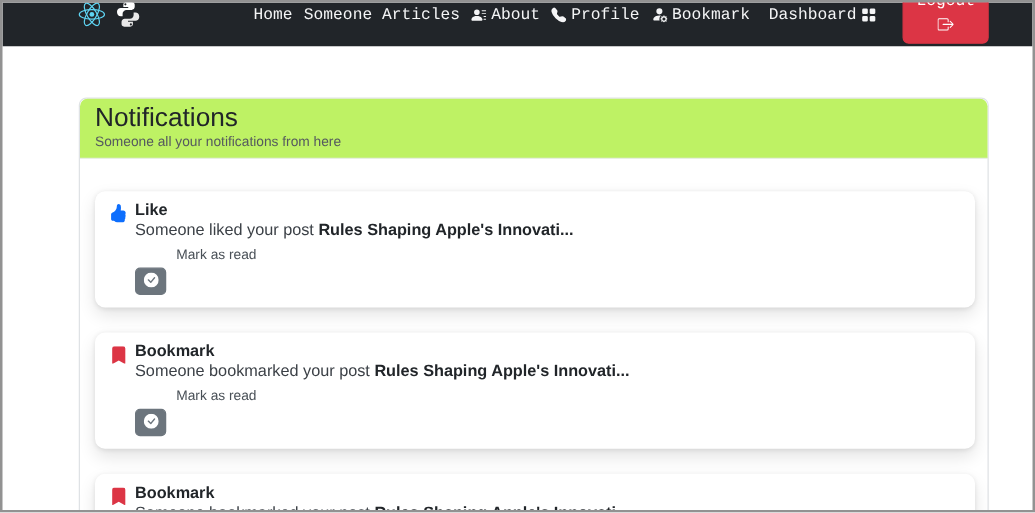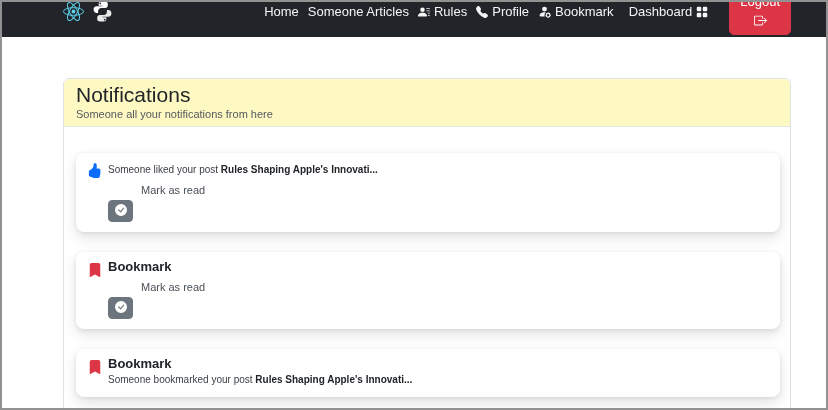--- a/index.html
+++ b/index.html
@@ -10,20 +10,21 @@
     background:#ffffff;
     overflow:hidden;
     position:relative;
     font-family:"Liberation Sans", sans-serif;
   }
   
   .navbar {
     height:35px; background:#212529;
     display:flex; align-items:center; justify-content:space-between;
     padding:0 35px 16px 60px;
+    font-family:Liberation Mono, monospace;
   }
   .brand { display:flex; align-items:center; gap:6px; }
   .brand svg { display:block; }
   .nav-links { display:flex; align-items:center; gap:9px; list-style:none; }
   .nav-link {
     color:#f4f5f6; font-size:13px; text-decoration:none; cursor:pointer;
     display:flex; align-items:center; gap:4px; white-space:nowrap;
   }
   .nav-link svg { display:block; }
   .nav-link.dash { margin-left:6px; }
@@ -35,21 +36,21 @@
   }
   
   .panel {
     margin:41px 35px 0 61px;
     border:1px solid #dfe2e5;
     border-radius:6px 6px 0 0;
     background:#ffffff;
     min-height:400px;
   }
   .panel-header {
-    background:#fef9c3;
+    background:#bef264;
     border-bottom:1px solid #e3e6e9;
     border-radius:6px 6px 0 0;
     padding:4px 12px 6px;
   }
   .panel-title { font-size:21px; font-weight:500; color:#212529; line-height:1.15; }
   .panel-subtitle { font-size:11px; color:#55595f; margin-top:1px; }
   .panel-body { padding:26px 10px 20px 12px; }
   
   .notif-card {
     background:#ffffff;
@@ -59,21 +60,21 @@
     margin-bottom:20px;
     display:flex; align-items:flex-start;
   }
   .notif-icon {
     width:15px; height:15px; margin:2px 6px 0 0;
     display:none; align-items:center; justify-content:center; flex:none;
   }
   .notif-icon svg { display:block; }
   .notif-content { flex:1; min-width:0; }
   .notif-type { font-size:13px; font-weight:700; color:#212529; line-height:14px; }
-  .notif-msg { font-size:10px; color:#3c4147; line-height:14px; margin-top:2px; }
+  .notif-msg { font-size:13px; color:#3c4147; line-height:14px; margin-top:2px; }
   .notif-msg strong { color:#212529; }
   .notif-action-label { font-size:11px; color:#495057; line-height:11px; margin-top:8px;margin-left:33px; }
   .mark-read-btn {
     margin-top:4px; width:25px; height:22px;
     background:#6c757d; border:1px solid #6c757d; border-radius:4px;
     display:flex; align-items:center; justify-content:center; cursor:pointer;
     color:#ffffff;
   }
 </style>
 </head>
@@ -112,21 +113,21 @@
             <span>Someone Articles</span>
           </a>
         </li>
       <li>
           <a class="nav-link">
         <span>
               <svg width="12" height="12" viewBox="0 0 16 16" fill="#f4f5f6">
                 <path d="M6 8a3 3 0 1 0 0-6 3 3 0 0 0 0 6zm-5 6s-1 0-1-1 1-4 6-4 6 3 6 4-1 1-1 1H1zM11 3.5a.5.5 0 0 1 .5-.5h4a.5.5 0 0 1 0 1h-4a.5.5 0 0 1-.5-.5zm.5 2.5a.5.5 0 0 0 0 1h4a.5.5 0 0 0 0-1h-4zm2 3a.5.5 0 0 0 0 1h2a.5.5 0 0 0 0-1h-2zm0 3a.5.5 0 0 0 0 1h2a.5.5 0 0 0 0-1h-2z"></path>
               </svg>
             </span>
-        <span>Rules</span>
+        <span>About</span>
           </a>
         </li>
       <li>
           <a class="nav-link">
         <span>
               <svg width="12" height="12" viewBox="0 0 16 16" fill="#f4f5f6">
                 <path d="M1.885.511a1.745 1.745 0 0 1 2.61.163L6.29 2.98c.329.423.445.974.315 1.494l-.547 2.19a.678.678 0 0 0 .178.643l2.457 2.457a.678.678 0 0 0 .644.178l2.189-.547a1.745 1.745 0 0 1 1.494.315l2.306 1.794c.829.645.905 1.87.163 2.611l-1.034 1.034c-.74.74-1.846 1.065-2.877.702a18.634 18.634 0 0 1-7.01-4.42 18.634 18.634 0 0 1-4.42-7.009c-.362-1.03-.037-2.137.703-2.877L1.885.511z"></path>
               </svg>
             </span>
         <span>Profile</span>
@@ -171,57 +172,59 @@
     </div>
     <div class="panel-body">
   <div class="notif-card">
     <span class="notif-icon" style="display: inline-flex; color: rgb(13, 110, 253);">
       <svg width="15" height="15" viewBox="0 0 16 16" fill="currentColor">
               <path d="M6.956 1.745C7.021.81 7.908.087 8.864.325l.261.066c.463.116.874.456 1.012.965.22.816.533 2.511.062 4.51a9.84 9.84 0 0 1 .443-.051c.713-.065 1.669-.072 2.516.21.518.173.994.681 1.2 1.273.184.532.16 1.162-.234 1.733.058.119.103.242.138.363.077.27.113.567.113.856 0 .289-.036.586-.113.856-.039.135-.09.273-.16.404.169.387.107.819-.003 1.148a3.163 3.163 0 0 1-.488.901c.054.152.076.312.076.465 0 .305-.089.625-.253.912C13.1 15.522 12.437 16 11.5 16H8c-.605 0-1.07-.081-1.466-.218a4.82 4.82 0 0 1-.97-.484l-.048-.03c-.504-.307-.999-.609-2.068-.722C2.682 14.464 2 13.846 2 13V9c0-.85.685-1.432 1.357-1.615.849-.232 1.574-.787 2.132-1.41.56-.627.914-1.28 1.039-1.639.199-.575.356-1.539.428-2.59z"></path>
             </svg>
     </span>
 
     <div class="notif-content">
+      <div class="notif-type">Like</div>
       <div class="notif-msg"><span>Someone liked your post </span><strong>Rules Shaping Apple's Innovati...</strong></div>
-      <div class="notif-action-label">Mark as read</div>
-      <button class="mark-read-btn">
-        <span><svg width="12" height="12" viewBox="0 0 16 16" fill="#ffffff">
-                  <path d="M16 8A8 8 0 1 1 0 8a8 8 0 0 1 16 0zm-3.97-3.03a.75.75 0 0 0-1.08.022L7.477 9.417 5.384 7.323a.75.75 0 0 0-1.06 1.06L6.97 11.03a.75.75 0 0 0 1.079-.02l3.992-4.99a.75.75 0 0 0-.01-1.05z"></path>
-                </svg></span>
-      </button>
-    </div>
-  </div>
-
-  <div class="notif-card">
-
-    <span class="notif-icon" style="display: inline-flex; color: rgb(220, 53, 69);">
-      <svg width="14" height="14" viewBox="0 0 16 16" fill="currentColor">
-              <path d="M2 2v13.5a.5.5 0 0 0 .74.439L8 13.069l5.26 2.87A.5.5 0 0 0 14 15.5V2a2 2 0 0 0-2-2H4a2 2 0 0 0-2 2z"></path>
-            </svg>
-    </span>
-    <div class="notif-content">
-      <div class="notif-type">Bookmark</div>
       <div class="notif-action-label">Mark as read</div>
       <button class="mark-read-btn">
         <span><svg width="12" height="12" viewBox="0 0 16 16" fill="#ffffff">
                   <path d="M16 8A8 8 0 1 1 0 8a8 8 0 0 1 16 0zm-3.97-3.03a.75.75 0 0 0-1.08.022L7.477 9.417 5.384 7.323a.75.75 0 0 0-1.06 1.06L6.97 11.03a.75.75 0 0 0 1.079-.02l3.992-4.99a.75.75 0 0 0-.01-1.05z"></path>
                 </svg></span>
       </button>
     </div>
   </div>
 
   <div class="notif-card">
 
     <span class="notif-icon" style="display: inline-flex; color: rgb(220, 53, 69);">
       <svg width="14" height="14" viewBox="0 0 16 16" fill="currentColor">
               <path d="M2 2v13.5a.5.5 0 0 0 .74.439L8 13.069l5.26 2.87A.5.5 0 0 0 14 15.5V2a2 2 0 0 0-2-2H4a2 2 0 0 0-2 2z"></path>
             </svg>
     </span>
     <div class="notif-content">
       <div class="notif-type">Bookmark</div>
       <div class="notif-msg"><span>Someone bookmarked your post </span><strong>Rules Shaping Apple's Innovati...</strong></div>
+      <div class="notif-action-label">Mark as read</div>
+      <button class="mark-read-btn">
+        <span><svg width="12" height="12" viewBox="0 0 16 16" fill="#ffffff">
+                  <path d="M16 8A8 8 0 1 1 0 8a8 8 0 0 1 16 0zm-3.97-3.03a.75.75 0 0 0-1.08.022L7.477 9.417 5.384 7.323a.75.75 0 0 0-1.06 1.06L6.97 11.03a.75.75 0 0 0 1.079-.02l3.992-4.99a.75.75 0 0 0-.01-1.05z"></path>
+                </svg></span>
+      </button>
+    </div>
+  </div>
+
+  <div class="notif-card">
+
+    <span class="notif-icon" style="display: inline-flex; color: rgb(220, 53, 69);">
+      <svg width="14" height="14" viewBox="0 0 16 16" fill="currentColor">
+              <path d="M2 2v13.5a.5.5 0 0 0 .74.439L8 13.069l5.26 2.87A.5.5 0 0 0 14 15.5V2a2 2 0 0 0-2-2H4a2 2 0 0 0-2 2z"></path>
+            </svg>
+    </span>
+    <div class="notif-content">
+      <div class="notif-type">Bookmark</div>
+      <div class="notif-msg"><span>Someone bookmarked your post </span><strong>Rules Shaping Apple's Innovati...</strong></div>
 
     </div>
   </div>
 </div>
   </div>
 
 </div>
 
 </body></html>

